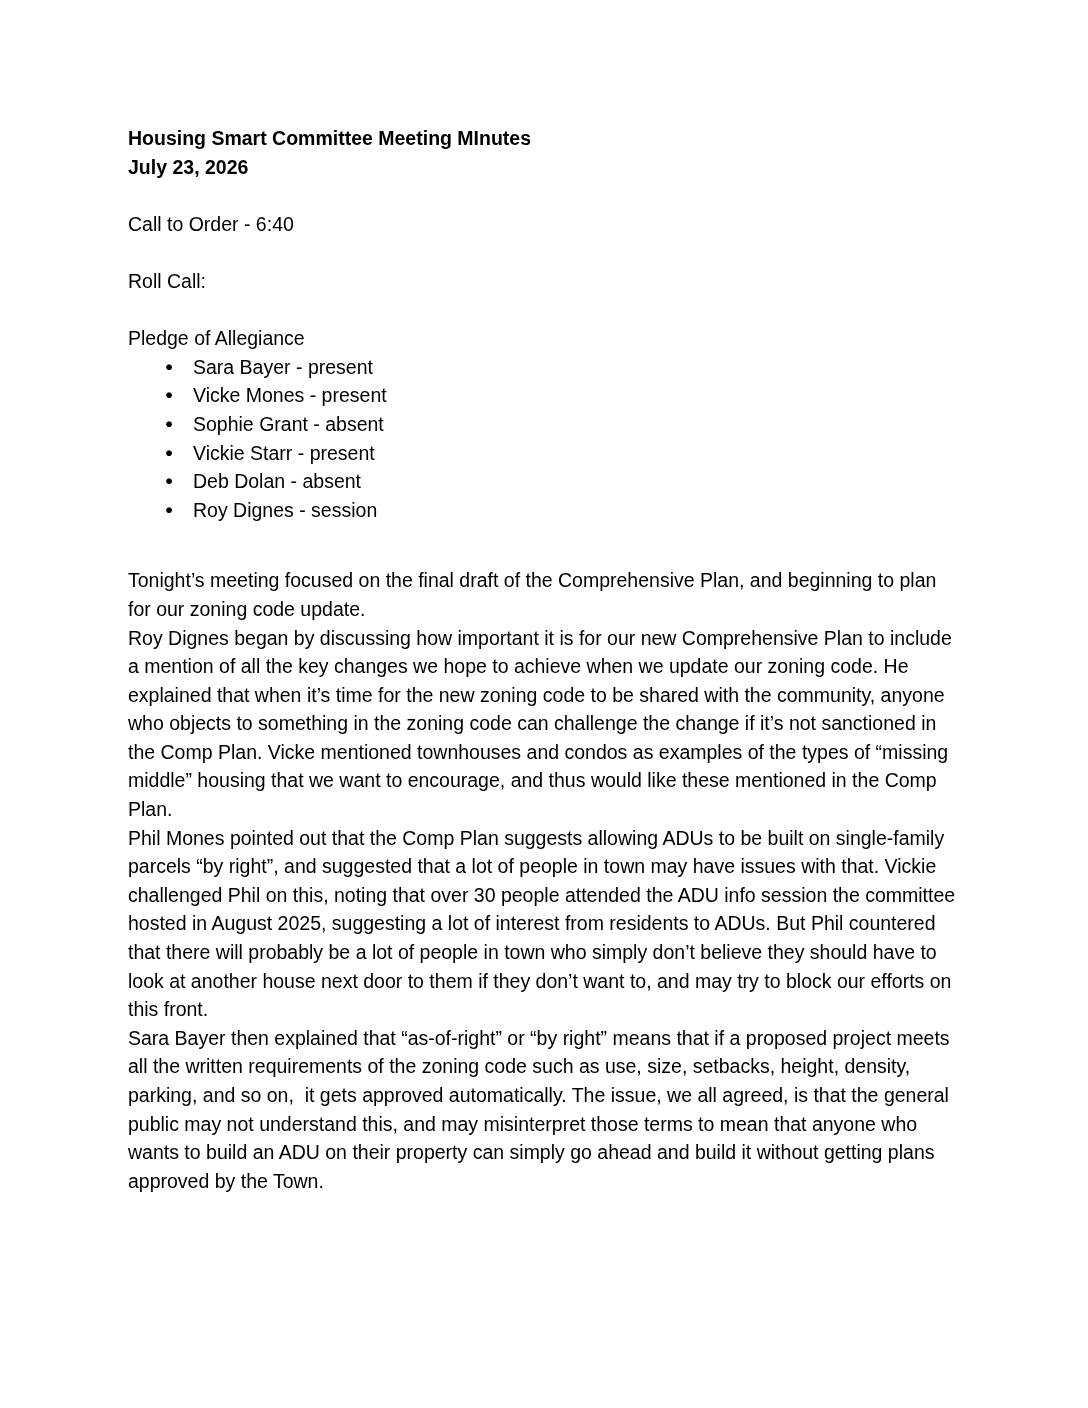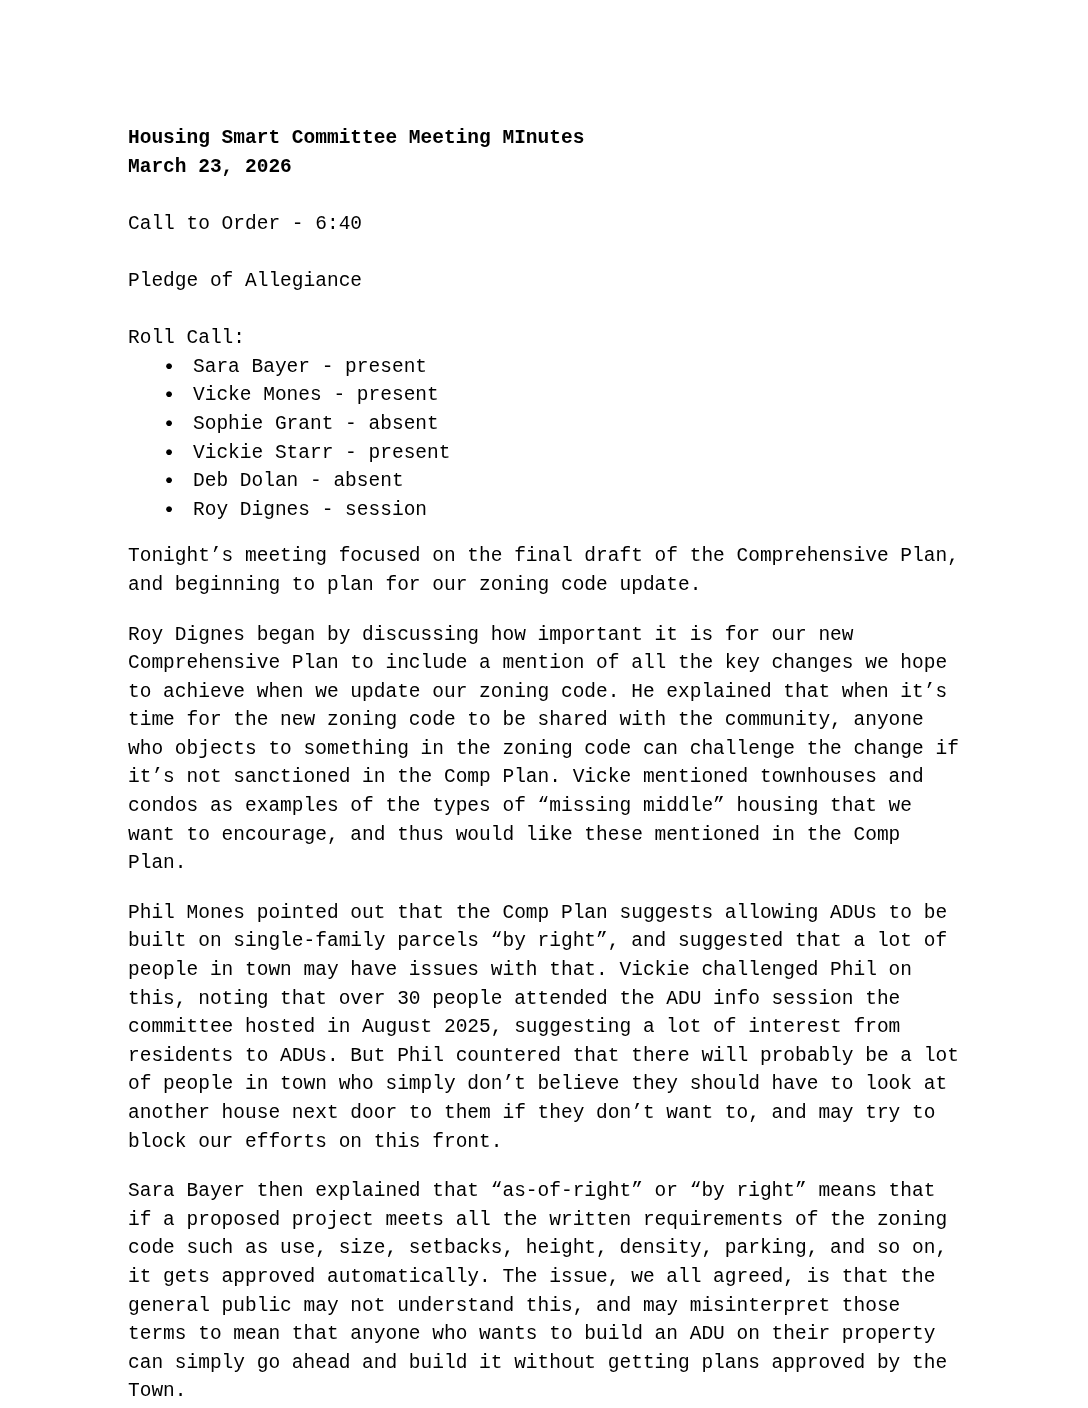--- a/index.html
+++ b/index.html
@@ -7,40 +7,39 @@
     padding: 0;
     background: #ffffff;
   }
   .page {
     position: relative;
     width: 1088px;
     height: 1408px;
     box-sizing: border-box;
     background: #ffffff;
     padding: 124px 128px 0 128px;
-    font-family: Liberation Mono, monospace;
+    font-family: Liberation Sans, sans-serif;
     font-size: 19.5px;
     line-height: 28.6px;
     color: #000000;
   }
   .doc-title {
     font-weight: 700;
     white-space: pre-wrap;
   }
   .para {
     white-space: pre-wrap;
   }
   .gap-line {
     margin-top: 28.6px;   
   }
   .gap-para-lg {
-    margin-top: 18px;     
+    margin-top: 42px;     
   }
   .gap-para {
-    margin-top: 21px;     
   }
   .roll-call-list {
     margin: 0;
     padding: 0;
     list-style: none;
   }
   .roll-call-item {
     position: relative;
     padding-left: 65px;
   }
@@ -52,27 +51,27 @@
     line-height: 28.6px;
   }
 </style>
 </head>
 <body>
 
 <div class="page">
 
   <div class="doc-title">Housing Smart Committee Meeting MInutes</div>
 
-  <div class="doc-title">March 23, 2026</div>
+  <div class="doc-title">July 23, 2026</div>
 
   <div class="para gap-line">Call to Order - 6:40</div>
 
+  <div class="para gap-line">Roll Call:</div>
+
   <div class="para gap-line">Pledge of Allegiance</div>
-
-  <div class="para gap-line">Roll Call:</div>
 
   <ul class="roll-call-list">
     <li class="roll-call-item">
       <span class="bullet">●</span>
       <span class="roll-call-text">Sara Bayer - present</span>
     </li>
     <li class="roll-call-item">
       <span class="bullet">●</span>
       <span class="roll-call-text">Vicke Mones - present</span>
     </li>

